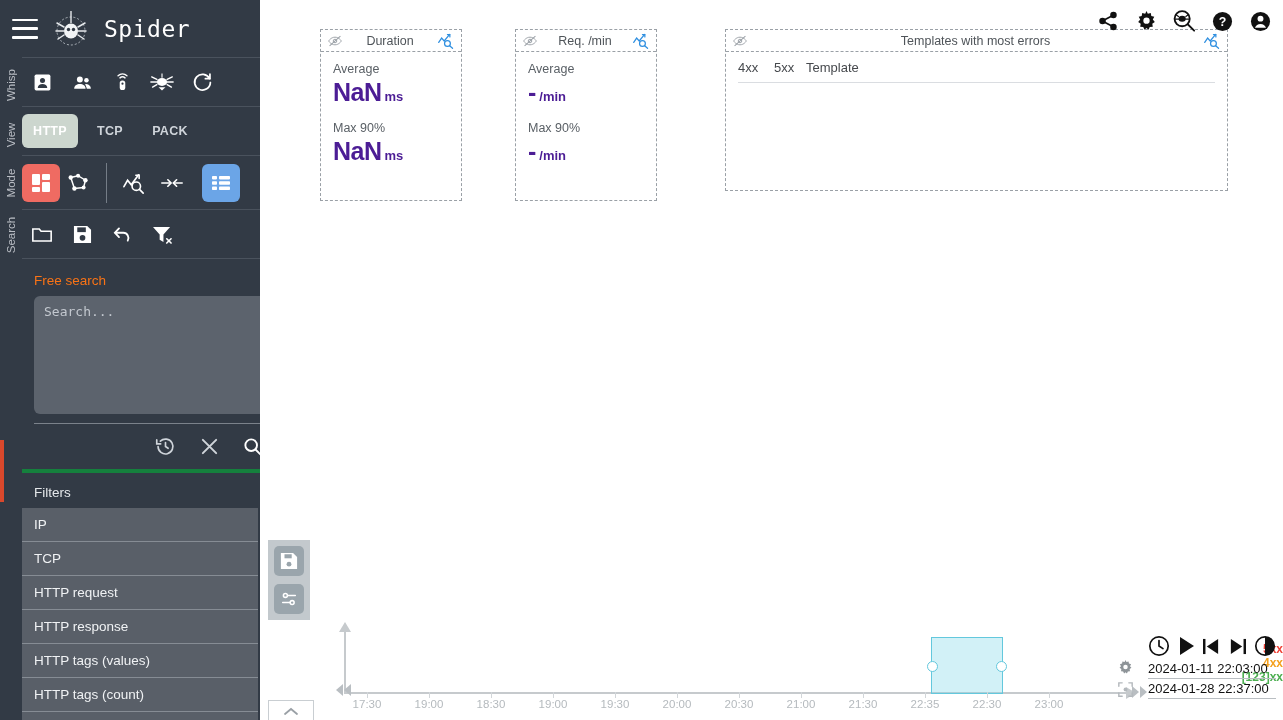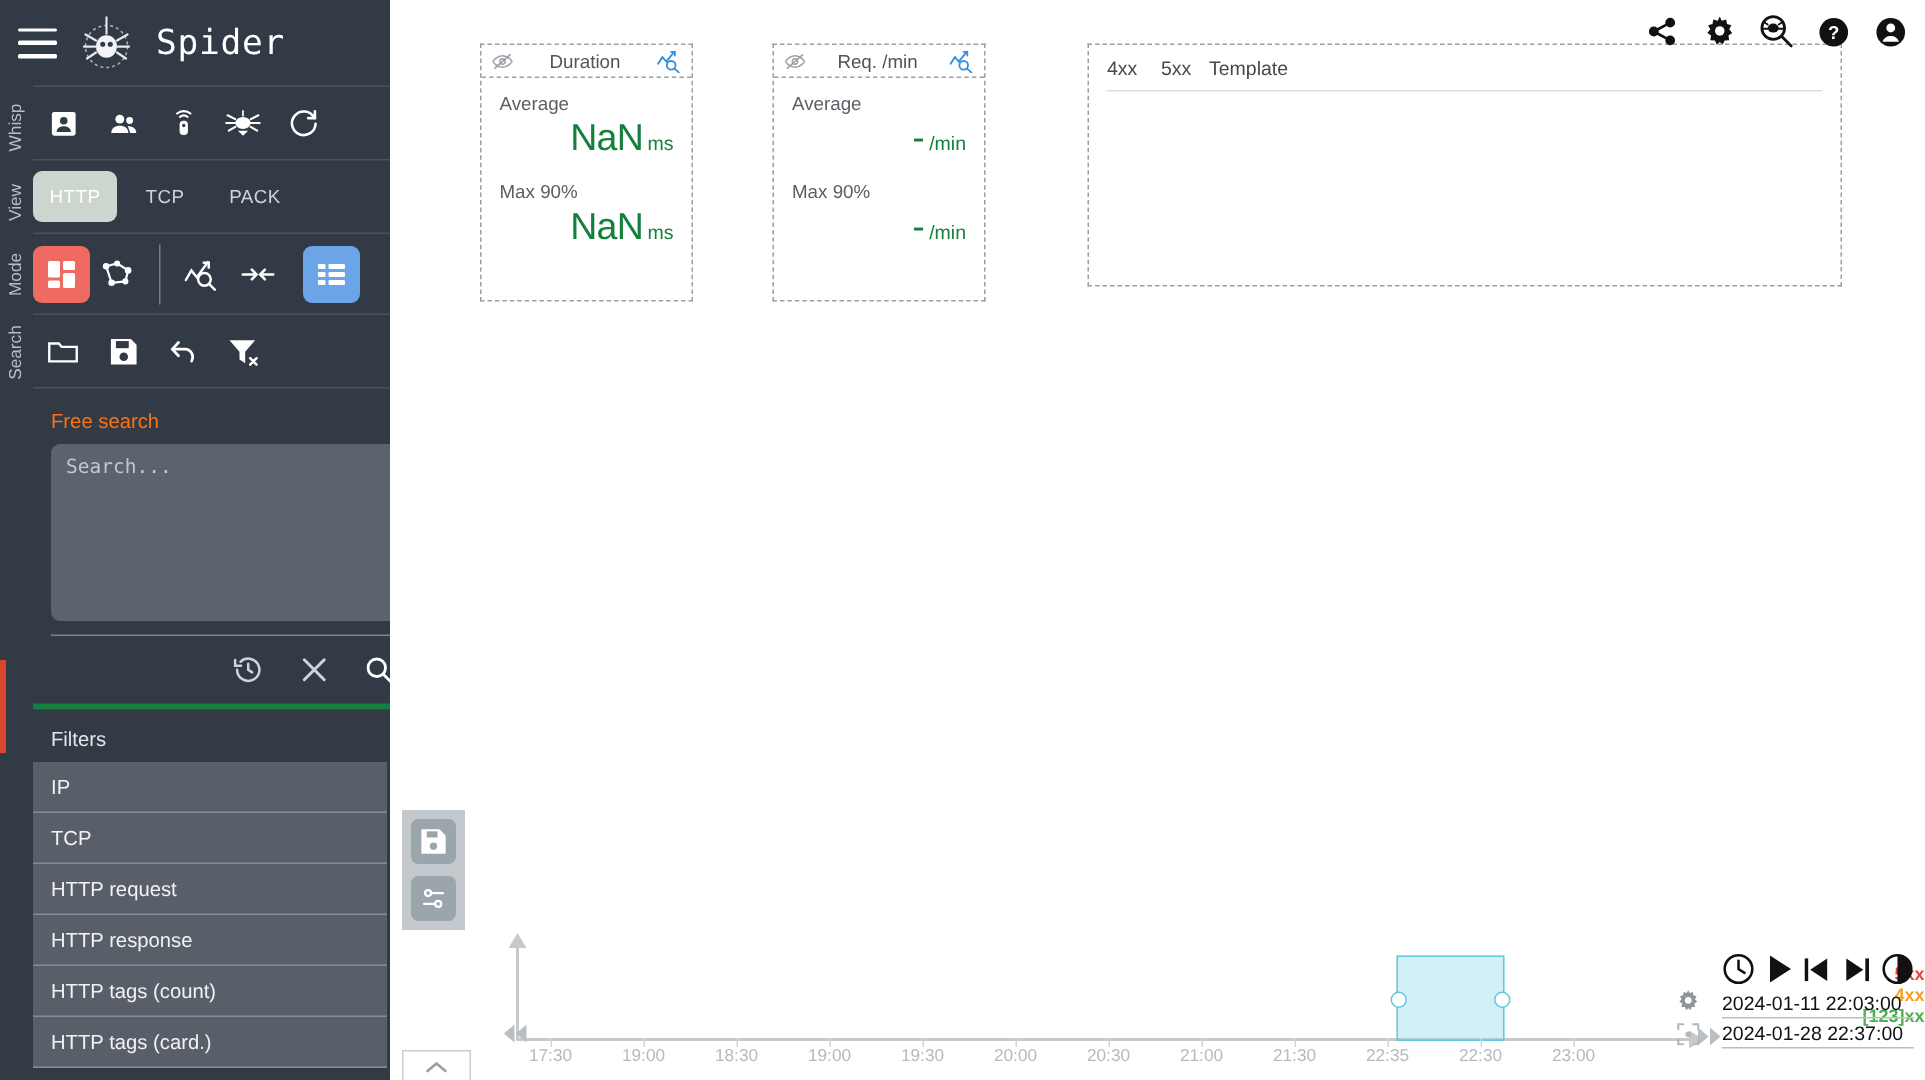--- a/index.html
+++ b/index.html
@@ -44,21 +44,21 @@
   }
   .icon-row{display:flex;align-items:center;height:48px;}
   .icon-btn{
     width:40px;height:40px;display:flex;align-items:center;justify-content:center;
     cursor:pointer;border-radius:5px;color:#fff;flex:0 0 auto;
   }
   .icon-btn svg{display:block;}
   .tabs-row{display:flex;align-items:center;height:48px;gap:4px;}
   .tab-chip{
     height:34px;min-width:38px;padding:0 9px;display:flex;align-items:center;justify-content:center;
-    font-size:12.5px;font-weight:normal;color:#cfd4da;cursor:pointer;border-radius:6px;letter-spacing:.3px;
+    font-size:12.5px;font-weight:bold;color:#cfd4da;cursor:pointer;border-radius:6px;letter-spacing:.3px;
   }
   .tab-chip.sel{background:#ccd6ce;color:#fff;}
   .mode-row{display:flex;align-items:center;height:53px;}
   .mode-btn{
     width:38px;height:38px;border-radius:6px;display:flex;align-items:center;justify-content:center;
     cursor:pointer;color:#fff;
   }
   .mode-btn.red{background:#ef6b62;}
   .mode-btn.blue{background:#6ba5e7;}
   .mode-div{width:1px;height:40px;background:#757d87;margin:0 8px;}
@@ -100,21 +100,21 @@
     height:22px;border-bottom:1px dashed #9aa0a6;display:flex;align-items:center;
     padding:0 7px;box-sizing:border-box;position:relative;
   }
   .card-title{
     flex:1;text-align:center;font-size:12.5px;color:#4f5459;
   }
   .eye-off{width:14px;height:14px;color:#9aa0a6;flex:0 0 auto;}
   .chart-search{width:16px;height:16px;color:#2f8fe0;flex:0 0 auto;cursor:pointer;}
   .card-body{padding:10px 12px 8px 12px;}
   .metric-lab{font-size:12.5px;color:#5a6066;margin-bottom:2px;}
-  .metric-val{text-align:right;color:#15803d;font-weight:normal;margin-bottom:14px;}
+  .metric-val{text-align:left;color:#4c1d95;font-weight:bold;margin-bottom:14px;}
   .metric-val .num{font-size:25px;letter-spacing:-0.5px;}
   .metric-val .unit{font-size:13px;margin-left:3px;}
   .metric-val .dash{font-size:25px;}
 
   .tpl-card{width:503px;}
   .tpl-body{height:122px;padding:8px 12px 0 12px;box-sizing:border-box;}
   .tpl-head-row{
     display:flex;gap:0;font-size:13px;color:#46494d;
     border-bottom:1px solid #dadde1;padding-bottom:7px;
   }
@@ -347,20 +347,21 @@
         </div>
       </div>
     </div>
 
     <div class="filters-lab">Filters</div>
     <div class="filter-list">
       <div class="filter-item">IP</div>
       <div class="filter-item">TCP</div>
       <div class="filter-item">HTTP request</div>
       <div class="filter-item">HTTP response</div>
+      <div class="filter-item">HTTP tags (values)</div>
       <div class="filter-item">HTTP tags (count)</div>
       <div class="filter-item">HTTP tags (card.)</div>
     </div>
   </div>
 
   <div id="main">
 
     <div id="topbar">
       <div class="tb">
         <svg width="20" height="20" viewBox="0 0 22 22" fill="none" stroke="#111" stroke-width="2" stroke-linecap="round">
@@ -449,20 +450,34 @@
             <span class="dash">-</span><span class="unit">/min</span>
           </div>
           <div class="metric-lab">Max 90%</div>
           <div class="metric-val">
             <span class="dash">-</span><span class="unit">/min</span>
           </div>
         </div>
       </div>
 
       <div class="card tpl-card" style="height:162px;margin-left:15px">
+        <div class="card-head">
+          <svg class="eye-off" viewBox="0 0 22 16" fill="none" stroke="currentColor" stroke-width="1.5">
+            <path d="M1 8s3.6-6 10-6 10 6 10 6-3.6 6-10 6S1 8 1 8z"></path>
+              <circle cx="11" cy="8" r="2.8"></circle>
+              <path d="M2.5 15.5 L19.5 .5" stroke-width="1.6"></path>
+          </svg>
+          <div class="card-title">Templates with most errors</div>
+          <svg class="chart-search" viewBox="0 0 22 22" fill="none" stroke="currentColor" stroke-width="1.7" stroke-linecap="round">
+            <path d="M1 13 L5 7 L8.5 11 L16 2"></path>
+              <path d="M13 2.2h3.3V5.5"></path>
+              <circle cx="13" cy="14.5" r="4"></circle>
+              <path d="M16 17.5 L20 21"></path>
+          </svg>
+        </div>
         <div class="tpl-body">
           <div class="tpl-head-row">
             <span style="width:36px">4xx</span>
             <span style="width:32px">5xx</span>
             <span>Template</span>
           </div>
         </div>
       </div>
     </div>
 

